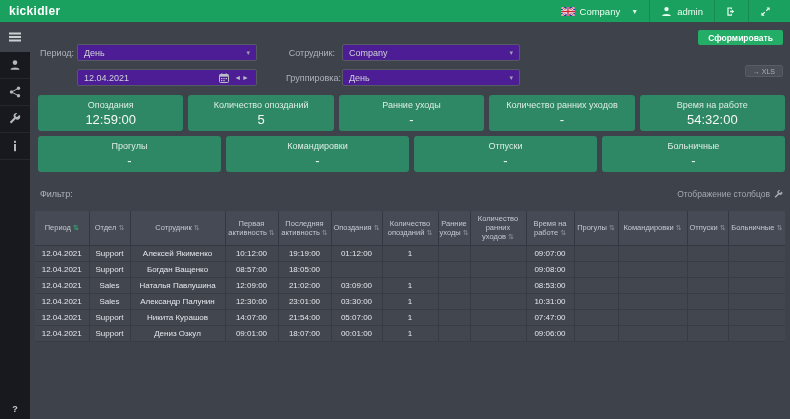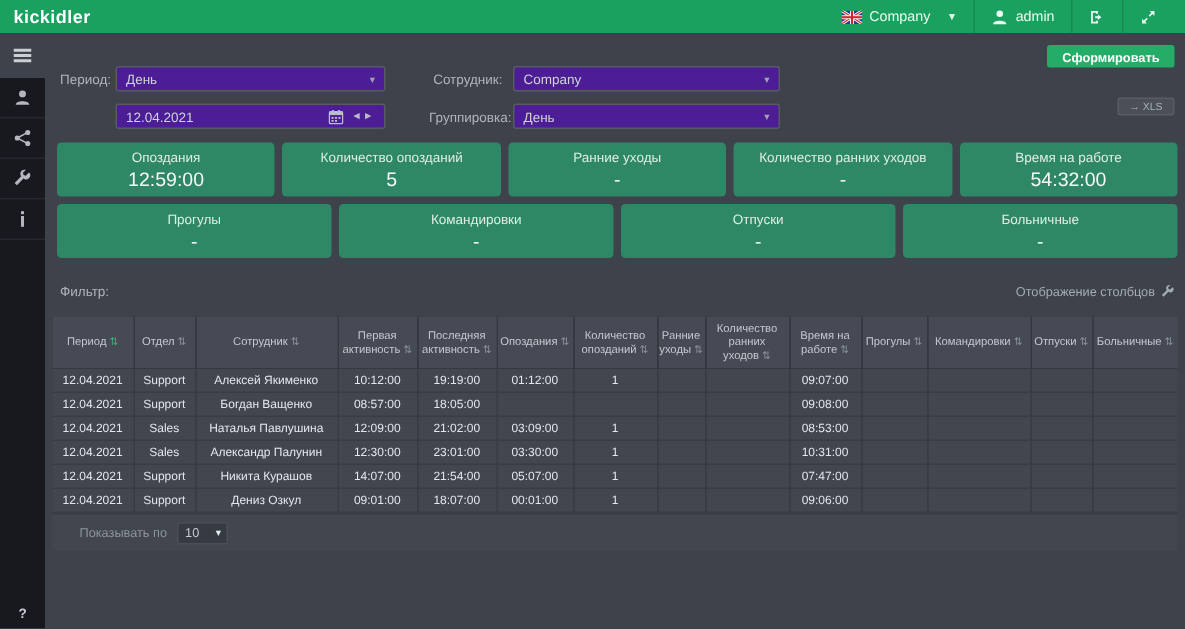--- a/index.html
+++ b/index.html
@@ -409,24 +409,17 @@
                 <td></td>
                 <td></td>
                 <td>09:06:00</td>
                 <td></td>
                 <td></td>
                 <td></td>
                 <td></td>
               </tr>
             </tbody>
         </table>
-        <div class="table-footer">
-          <span>Показывать по</span>
-          <div class="page-select">
-            <span>10</span>
-            <span class="chev">▾</span>
-          </div>
-        </div>
       </div>
 
     </div>
   </div>
 </div>
 
 </body></html>

